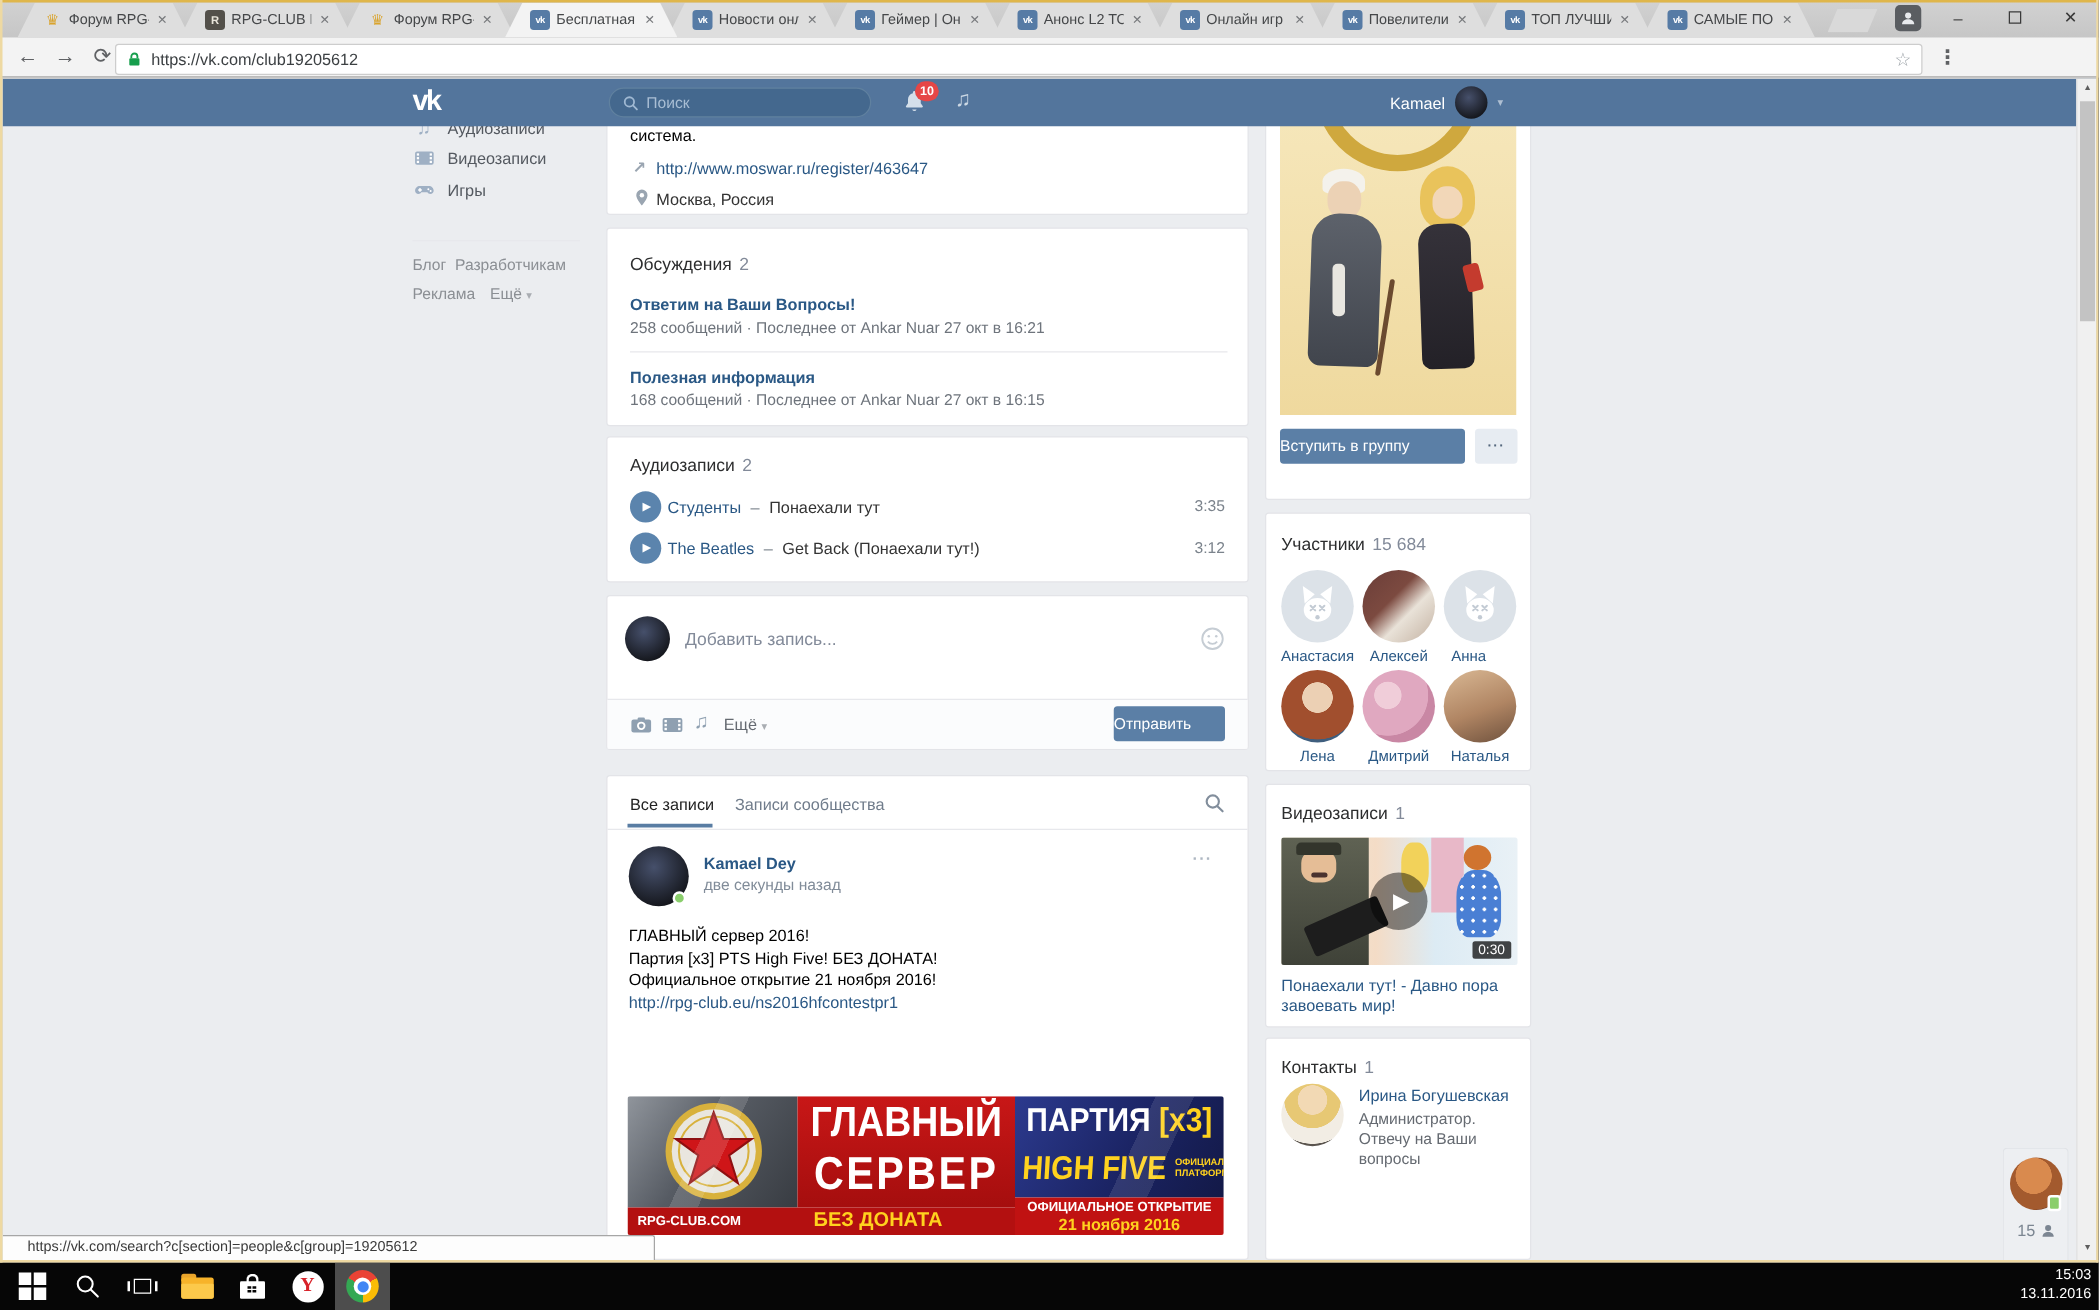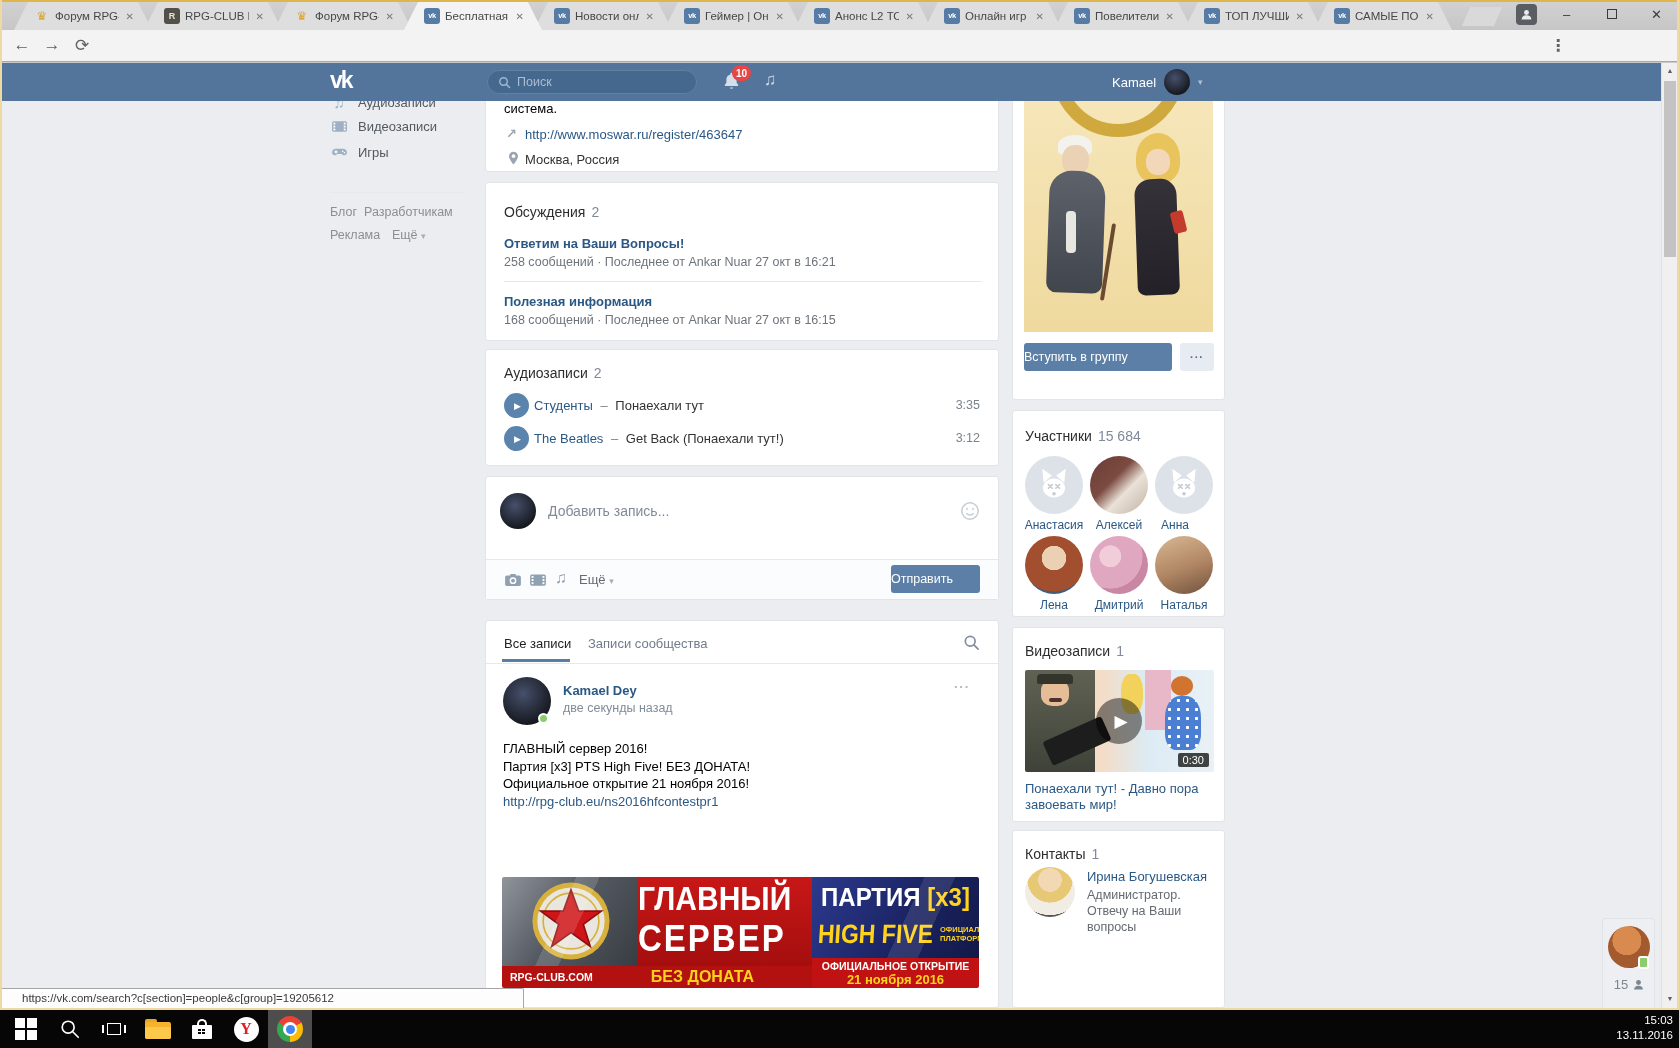--- a/index.html
+++ b/index.html
@@ -91,21 +91,21 @@
   .walltab { position:absolute; font-size:13px; }
   .post-txt { position:absolute; font-size:13px; color:#000; }
 
   
   .banner { position:absolute; left:500px; top:814px; width:477px; height:111px; overflow:hidden; border-radius:2px; }
   .bn-left { position:absolute; left:0; top:0; width:136px; height:89px;
              background:linear-gradient(125deg,#90959c 0%,#565b63 45%,#383c42 100%); }
   .bn-left::after { content:""; position:absolute; inset:0;
              background:linear-gradient(115deg, transparent 0 42%, rgba(255,255,255,.14) 42% 55%, transparent 55%); }
   .bn-mid { position:absolute; left:136px; top:0; width:174px; height:89px;
-            background:linear-gradient(180deg,#c81717,#a50e0e); color:#fff; text-align:left;
+            background:linear-gradient(180deg,#c81717,#a50e0e); color:#fff; text-align:center;
             font-weight:bold; }
   .bn-mid .l1 { font-size:30px; line-height:40px; margin-top:2px; transform:scaleY(1.12); }
   .bn-mid .l2 { font-size:33px; line-height:40px; letter-spacing:2px; transform:scaleY(1.12); }
   .bn-right { position:absolute; left:310px; top:0; width:167px; height:81px;
               background:linear-gradient(120deg,#2c3a8e 0%,#1b2464 55%,#131947 100%); color:#fff; }
   .bn-right::after { content:""; position:absolute; inset:0;
               background:linear-gradient(115deg, transparent 0 55%, rgba(255,255,255,.10) 55% 70%, transparent 70%); }
   .bn-strip-l { position:absolute; left:0; top:89px; width:310px; height:22px; background:#b31010;
                 display:flex; align-items:center; }
   .bn-strip-r { position:absolute; left:310px; top:81px; width:167px; height:30px; background:#c01212;
@@ -215,20 +215,28 @@
       </div>
     <div class="winbtn" style="left:1634px">
         <span>✕</span>
       </div>
   </div>
 
   <div class="toolbar"></div>
   <div class="navbtn" style="left:10px">←</div>
   <div class="navbtn" style="left:40px">→</div>
   <div class="navbtn" style="left:70px">⟳</div>
+  <div class="addressbar">
+    <svg width="13" height="15" viewBox="0 0 16 16">
+        <rect x="3" y="7" width="10" height="7" rx="1" fill="#169e4c"></rect>
+        <path d="M5 7 V5.2 a3 3 0 0 1 6 0 V7" stroke="#169e4c" stroke-width="1.8" fill="none"></path>
+      </svg>
+    <span class="url-text">https://vk.com/club19205612</span>
+    <span class="star">☆</span>
+  </div>
   <div class="menu-dots">⋮</div>
 
   <div class="page">
 
     <div class="abs" style="left:0;top:0;width:1675px;height:945px">
 
       <div class="navitem" style="top:27px">
         <span class="ic" style="font-size:15px">♫</span>
         <span>Аудиозаписи</span>
       </div>

